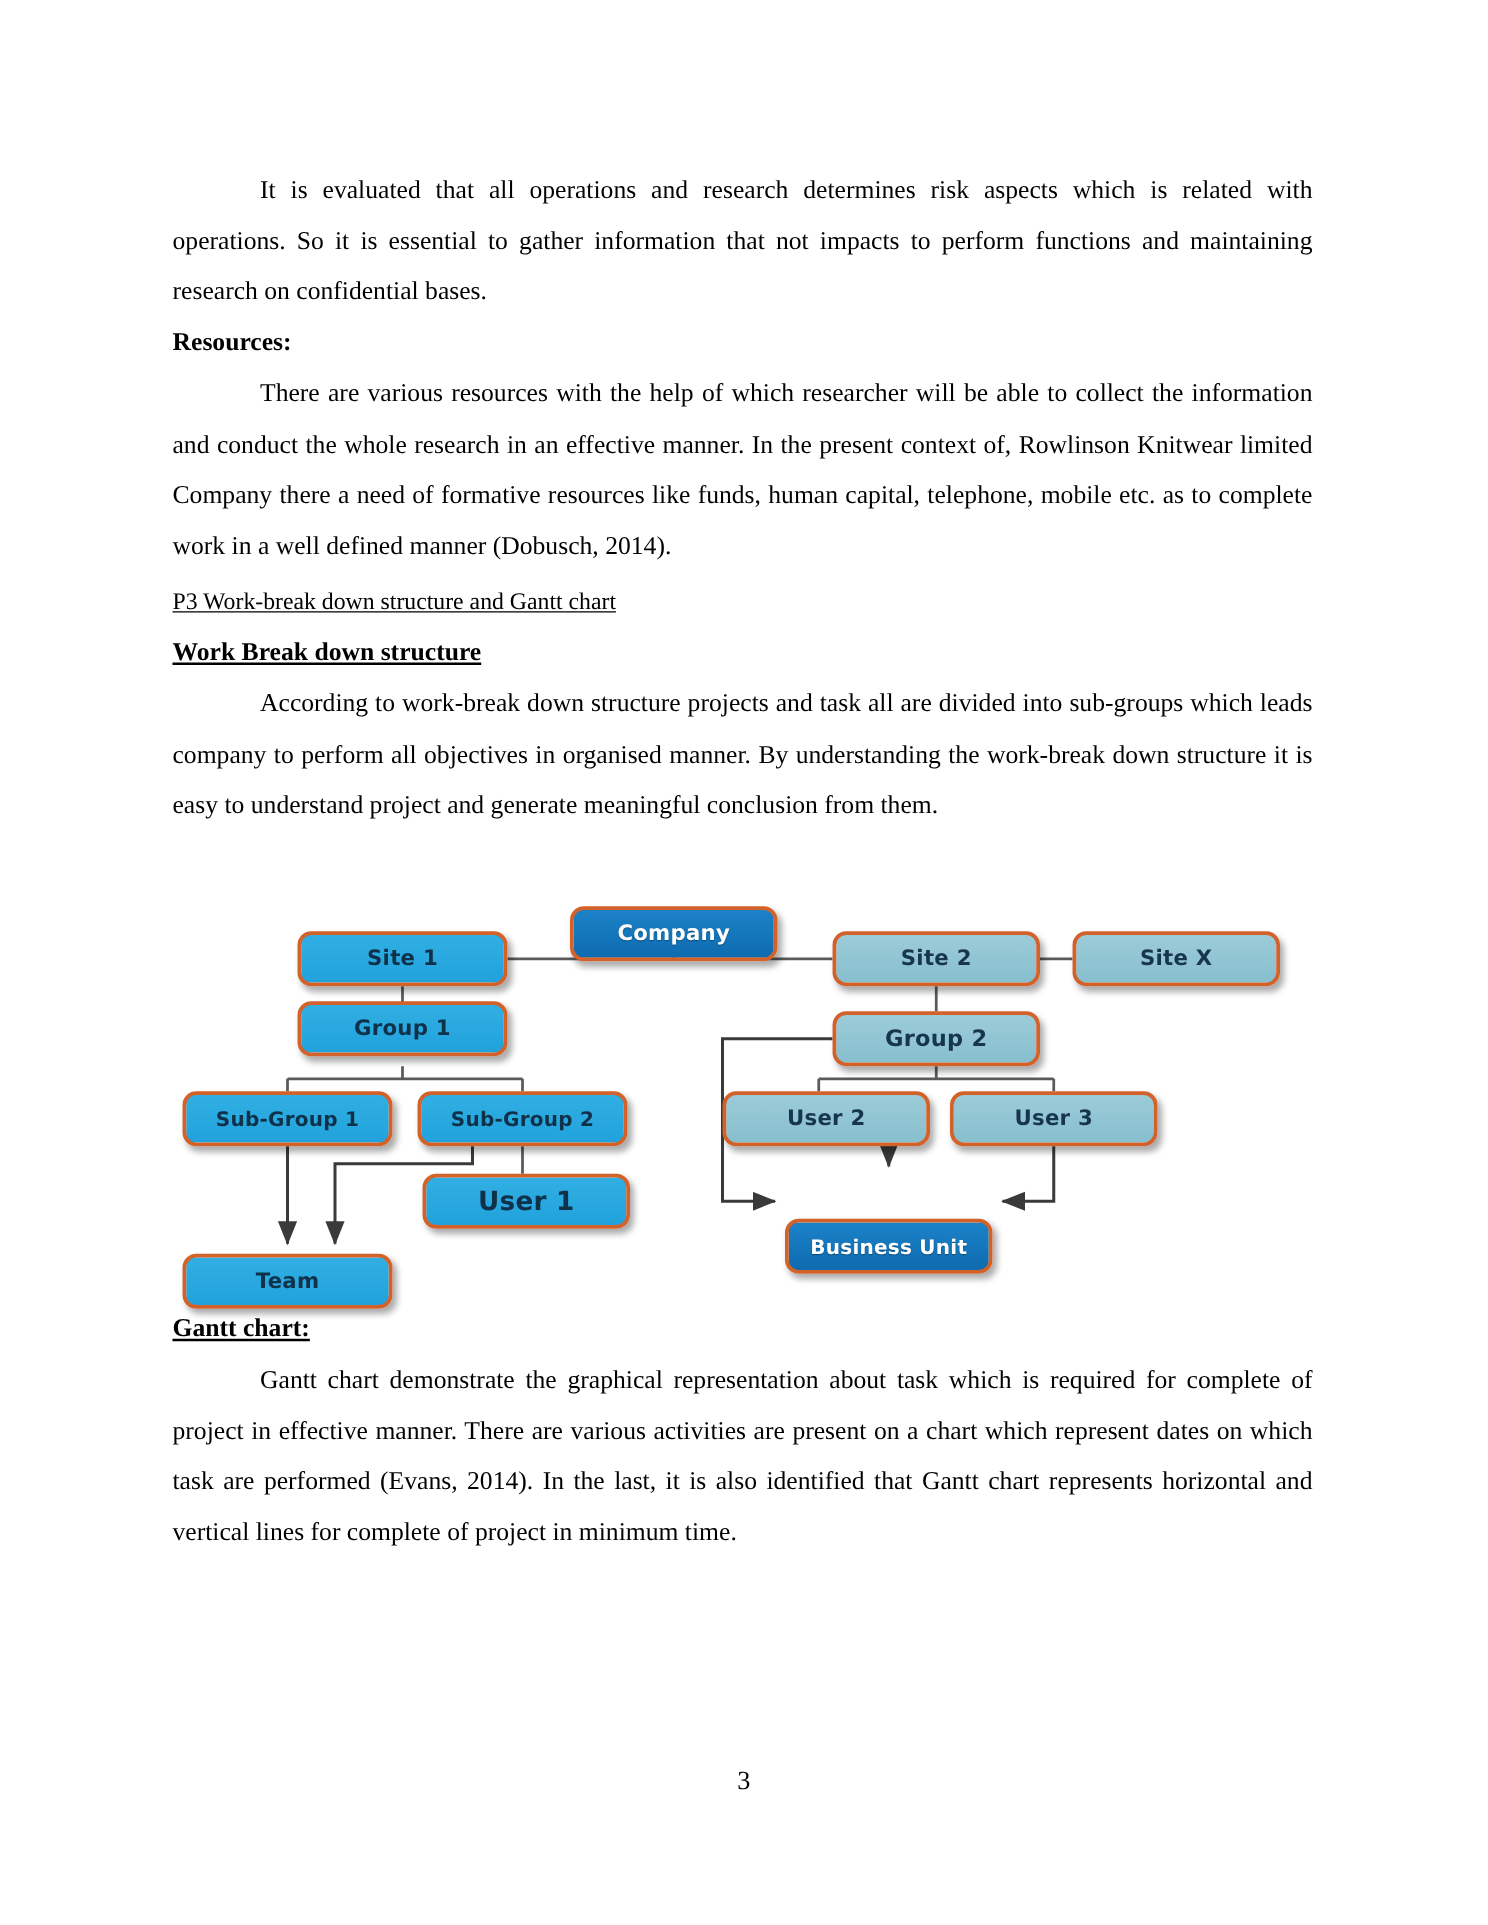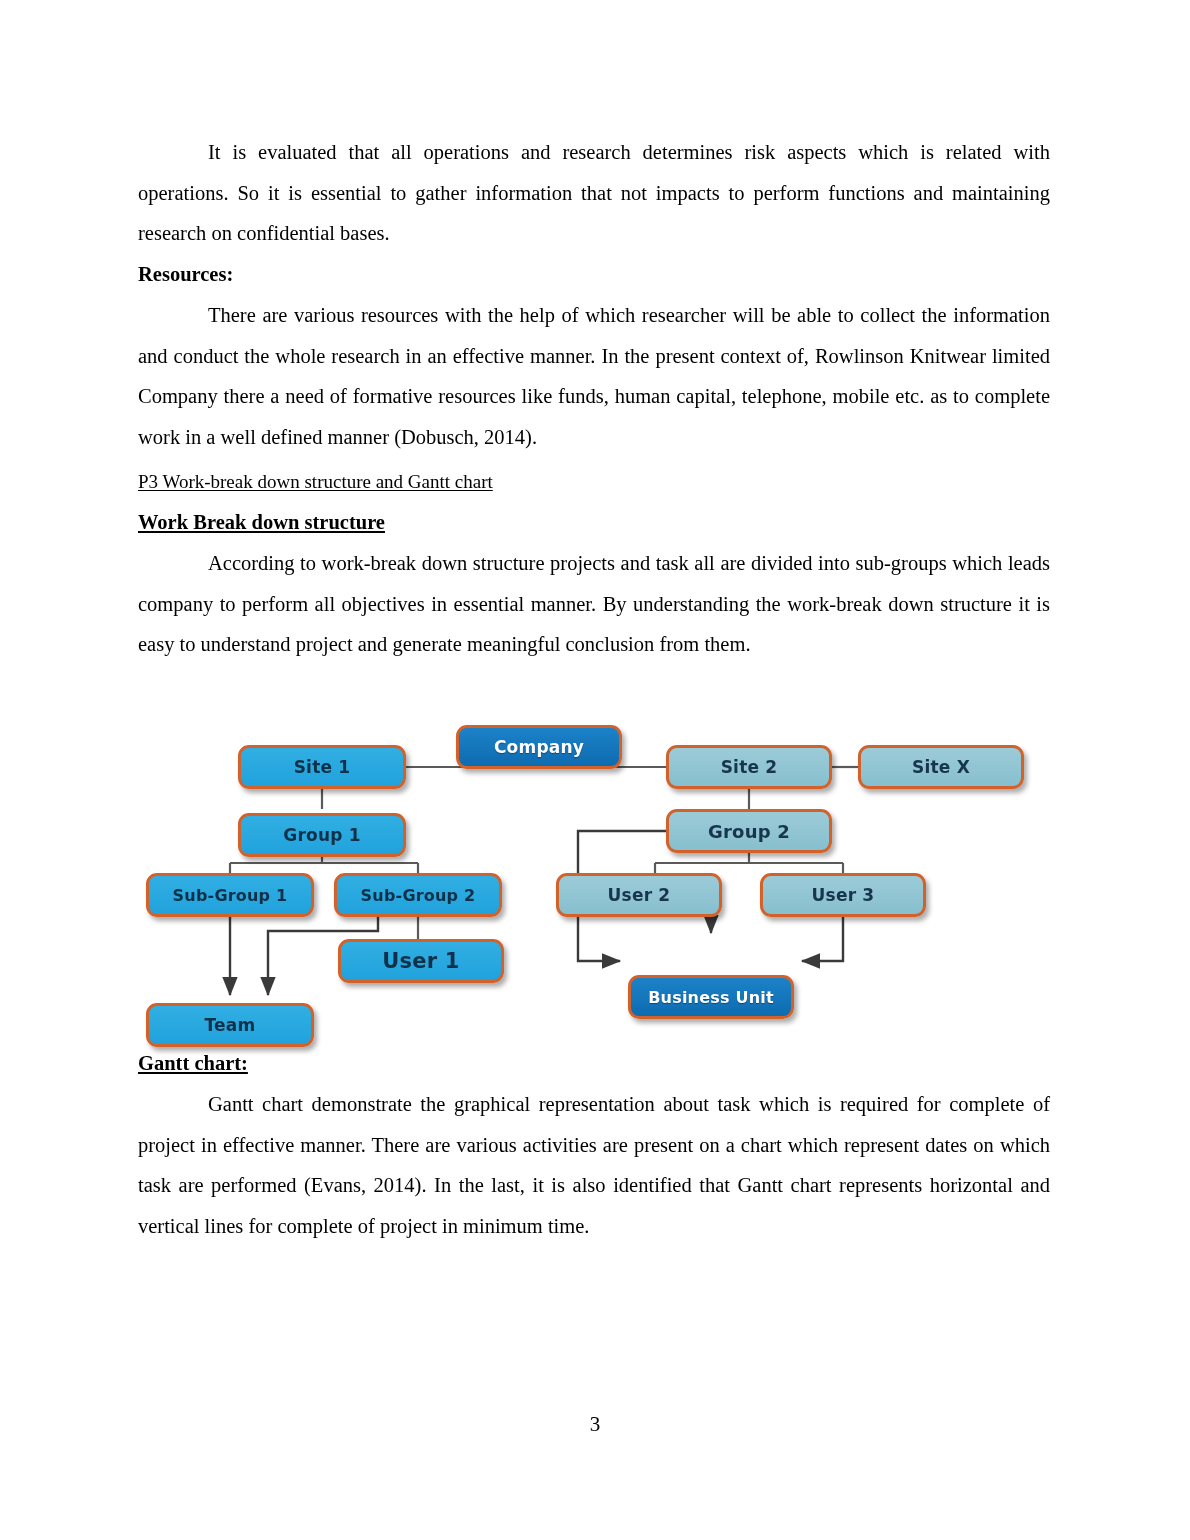--- a/index.html
+++ b/index.html
@@ -121,21 +121,21 @@
     <div class="h-bold">Resources:</div>
 
     <p class="body-text indent">There are various resources with the help of which researcher will be able to collect the information and conduct the whole research in an effective manner. In the present context of, Rowlinson Knitwear limited Company there a need of formative resources like funds, human capital, telephone, mobile etc. as to complete work in a well defined manner (Dobusch, 2014).</p>
 
     <div class="gap-sm"></div>
 
     <div class="h-plain-ul">P3 Work-break down structure and Gantt chart</div>
 
     <div class="h-bold-ul">Work Break down structure</div>
 
-    <p class="body-text indent">According to work-break down structure projects and task all are divided into sub-groups which leads company to perform all objectives in essential manner. By understanding the work-break down structure it is easy to understand project and generate meaningful conclusion from them.</p>
+    <p class="body-text indent">According to work-break down structure projects and task all are divided into sub-groups which leads company to perform all objectives in organised manner. By understanding the work-break down structure it is easy to understand project and generate meaningful conclusion from them.</p>
 
     <div class="wbs-wrap">
 
       <svg class="wbs-svg" width="912" height="370" viewBox="0 0 912 370">
         <defs>
           <marker id="arrowhead" markerWidth="9" markerHeight="9" refX="7.5" refY="3.2" orient="auto" markerUnits="strokeWidth">
             <path d="M0,0 L8,3.2 L0,6.4 z" fill="#3a3a3a"></path>
           </marker>
         </defs>
         <g stroke="#5a5a5a" stroke-width="2.2" fill="none">
@@ -172,29 +172,29 @@
       </svg>
 
       <div class="node dark" style="left:318px;top:16px;width:166px;height:44px;font-size:17px;">Company</div>
 
       <div class="node mid" style="left:100px;top:72px;width:168px;height:44px;font-size:17px;">Site 1</div>
 
       <div class="node light" style="left:528px;top:72px;width:166px;height:44px;font-size:17px;">Site 2</div>
 
       <div class="node light" style="left:720px;top:72px;width:166px;height:44px;font-size:17px;">Site X</div>
 
-      <div class="node mid" style="left:100px;top:140px;width:168px;height:44px;font-size:17px;">Group 1</div>
+      <div class="node mid" style="left:100px;top:128px;width:168px;height:44px;font-size:17px;">Group 1</div>
 
       <div class="node light" style="left:528px;top:136px;width:166px;height:44px;font-size:18px;">Group 2</div>
 
       <div class="node mid" style="left:8px;top:200px;width:168px;height:44px;font-size:16px;">Sub-Group 1</div>
 
       <div class="node mid" style="left:196px;top:200px;width:168px;height:44px;font-size:16px;">Sub-Group 2</div>
 
-      <div class="node light" style="left:418px;top:200px;width:166px;height:44px;font-size:17px;text-align:right;">User 2</div>
+      <div class="node light" style="left:440px;top:200px;width:166px;height:44px;font-size:17px;text-align:right;">User 2</div>
 
       <div class="node light" style="left:622px;top:200px;width:166px;height:44px;font-size:17px;">User 3</div>
 
       <div class="node mid" style="left:200px;top:266px;width:166px;height:44px;font-size:21px;">User 1</div>
 
       <div class="node dark" style="left:490px;top:266px;width:166px;height:44px;font-size:16px;">Business Unit</div>
 
       <div class="node mid" style="left:8px;top:330px;width:168px;height:44px;font-size:17px;">Team</div>
 
     </div>

